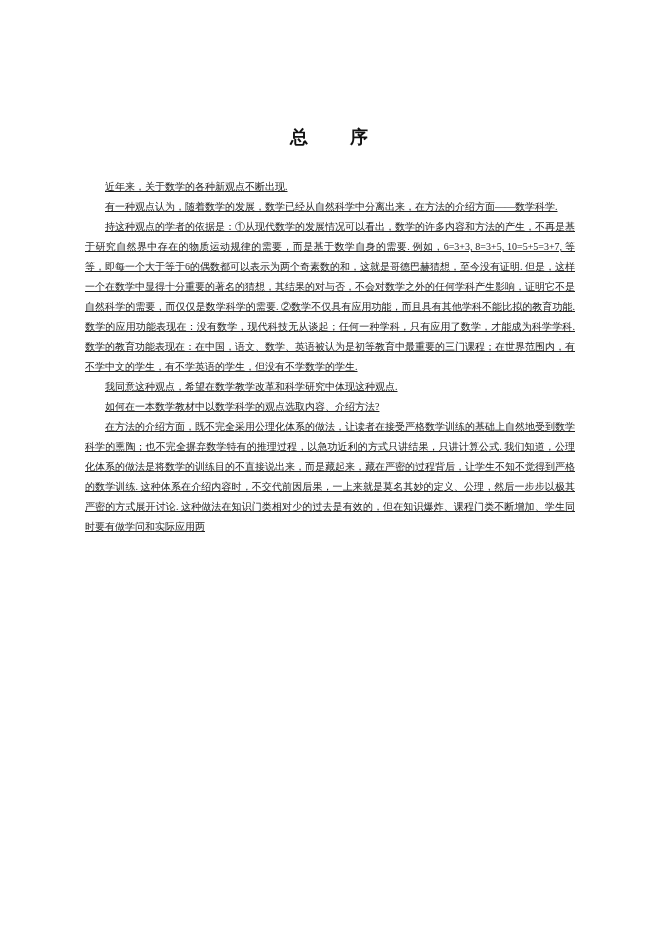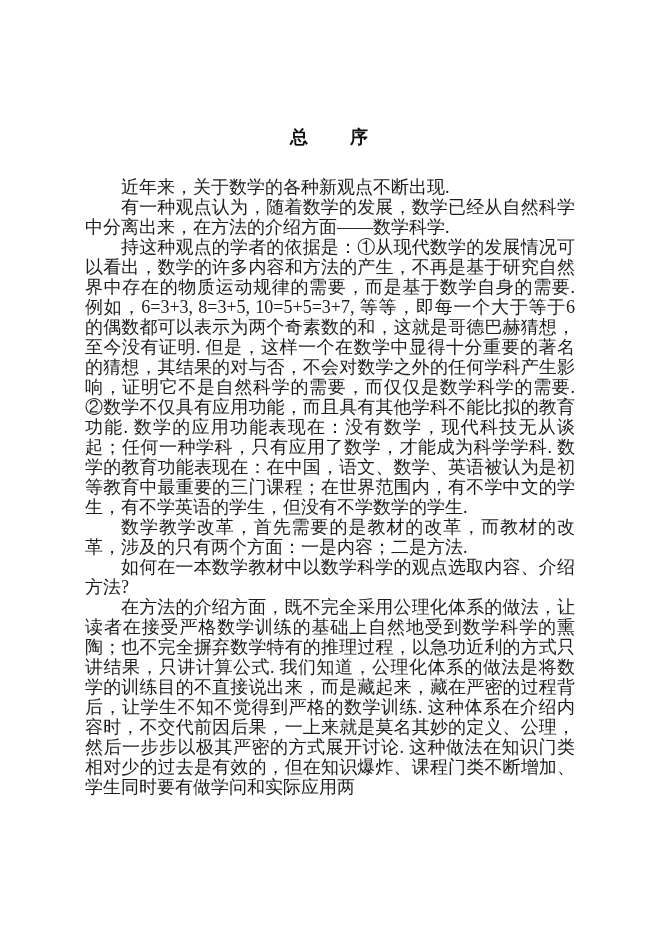--- a/index.html
+++ b/index.html
@@ -23,35 +23,36 @@
     margin: 0 0 28px 0;
     text-align: center;
     font-size: 18px;
     font-weight: bold;
     letter-spacing: 2px;
     color: #111;
   }
   .doc-body p {
     margin: 0;
     text-indent: 2em;
-    font-size: 18px;
+    font-size: 10px;
     line-height: 20px;
     text-align: justify;
     word-break: break-all;
+    text-decoration: underline;
   }
   .doc-body p + p {
     margin-top: 0px;
   }
 </style>
 </head>
 <body>
 
 <div class="page">
   <h1 class="doc-title">总　　序</h1>
   <div class="doc-body">
     <p>近年来，关于数学的各种新观点不断出现.</p>
     <p>有一种观点认为，随着数学的发展，数学已经从自然科学中分离出来，在方法的介绍方面——数学科学.</p>
     <p>持这种观点的学者的依据是：①从现代数学的发展情况可以看出，数学的许多内容和方法的产生，不再是基于研究自然界中存在的物质运动规律的需要，而是基于数学自身的需要. 例如，6=3+3, 8=3+5, 10=5+5=3+7, 等等，即每一个大于等于6的偶数都可以表示为两个奇素数的和，这就是哥德巴赫猜想，至今没有证明. 但是，这样一个在数学中显得十分重要的著名的猜想，其结果的对与否，不会对数学之外的任何学科产生影响，证明它不是自然科学的需要，而仅仅是数学科学的需要. ②数学不仅具有应用功能，而且具有其他学科不能比拟的教育功能. 数学的应用功能表现在：没有数学，现代科技无从谈起；任何一种学科，只有应用了数学，才能成为科学学科. 数学的教育功能表现在：在中国，语文、数学、英语被认为是初等教育中最重要的三门课程；在世界范围内，有不学中文的学生，有不学英语的学生，但没有不学数学的学生.</p>
-    <p>数学教学改革，首先需要的是教材的改革，而教材的改革，涉及的只有两个方面：一是内容；二是方法.</p>
+    <p>我同意这种观点，希望在数学教学改革和科学研究中体现这种观点.</p>
     <p>如何在一本数学教材中以数学科学的观点选取内容、介绍方法?</p>
     <p>在方法的介绍方面，既不完全采用公理化体系的做法，让读者在接受严格数学训练的基础上自然地受到数学科学的熏陶；也不完全摒弃数学特有的推理过程，以急功近利的方式只讲结果，只讲计算公式. 我们知道，公理化体系的做法是将数学的训练目的不直接说出来，而是藏起来，藏在严密的过程背后，让学生不知不觉得到严格的数学训练. 这种体系在介绍内容时，不交代前因后果，一上来就是莫名其妙的定义、公理，然后一步步以极其严密的方式展开讨论. 这种做法在知识门类相对少的过去是有效的，但在知识爆炸、课程门类不断增加、学生同时要有做学问和实际应用两</p>
   </div>
 </div>
 
 </body></html>

